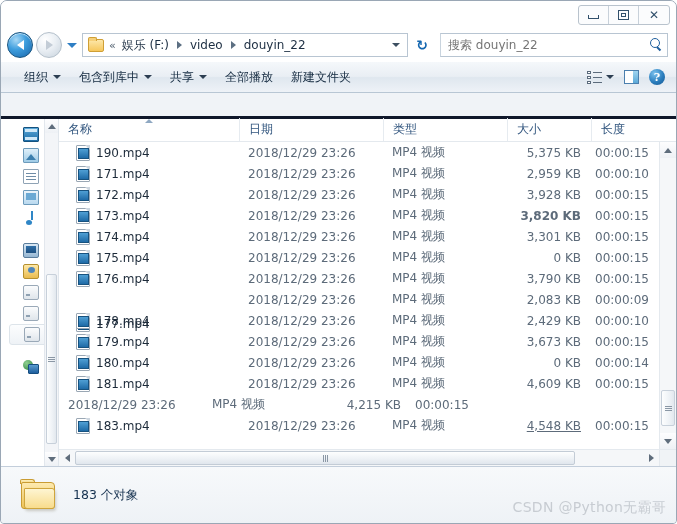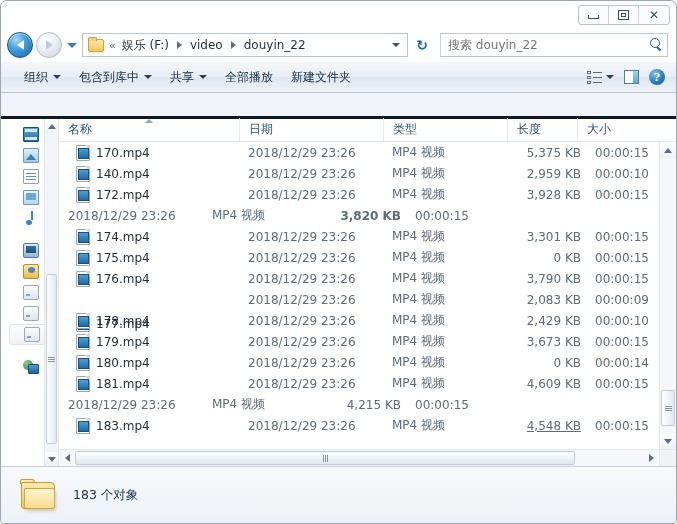--- a/index.html
+++ b/index.html
@@ -487,60 +487,64 @@
         <div class="hcell" style="width:180px;">
           <span class="sortmark"></span>
           <span>名称</span>
         </div>
         <div class="hcell" style="width:144px;">
           <span>日期</span>
         </div>
         <div class="hcell" style="width:124px;">
           <span>类型</span>
         </div>
+        <div class="hcell" style="width:84px;">
+          <span>大小</span>
+        </div>
         <div class="hcell" style="width:70px;">
           <span>长度</span>
         </div>
-        <div class="hcell" style="width:84px;">
-          <span>大小</span>
-        </div>
       </div>
 
       <div class="rows" id="rows-container">
           <div class="row">
             <div class="c-name" style="width: 180px;">
               <span class="mp4ico"></span>
-              <span class="fname">170.mp4</span>
+              <span class="fname">190.mp4</span>
             </div>
             <div class="c-date" style="width: 144px;">2018/12/29 23:26</div>
             <div class="c-type" style="width: 124px;">MP4 视频</div>
             <div class="c-size" style="width: 84px;">5,375 KB</div>
             <div class="c-len" style="width: 70px;">00:00:15</div>
           </div>
           <div class="row">
             <div class="c-name" style="width: 180px;">
               <span class="mp4ico"></span>
-              <span class="fname">140.mp4</span>
+              <span class="fname">171.mp4</span>
             </div>
             <div class="c-date" style="width: 144px;">2018/12/29 23:26</div>
             <div class="c-type" style="width: 124px;">MP4 视频</div>
             <div class="c-size" style="width: 84px;">2,959 KB</div>
             <div class="c-len" style="width: 70px;">00:00:10</div>
           </div>
           <div class="row">
             <div class="c-name" style="width: 180px;">
               <span class="mp4ico"></span>
               <span class="fname">172.mp4</span>
             </div>
             <div class="c-date" style="width: 144px;">2018/12/29 23:26</div>
             <div class="c-type" style="width: 124px;">MP4 视频</div>
             <div class="c-size" style="width: 84px;">3,928 KB</div>
             <div class="c-len" style="width: 70px;">00:00:15</div>
           </div>
           <div class="row">
+            <div class="c-name" style="width: 180px;">
+              <span class="mp4ico"></span>
+              <span class="fname">173.mp4</span>
+            </div>
             <div class="c-date" style="width: 144px;">2018/12/29 23:26</div>
             <div class="c-type" style="width: 124px;">MP4 视频</div>
             <div class="c-size" style="width: 84px; font-weight: bold;">3,820 KB</div>
             <div class="c-len" style="width: 70px;">00:00:15</div>
           </div>
           <div class="row">
             <div class="c-name" style="width: 180px;">
               <span class="mp4ico"></span>
               <span class="fname">174.mp4</span>
             </div>
@@ -667,13 +671,14 @@
 
   <div class="statusbar">
     <div class="statusfolder">
       <span class="tab"></span>
       <span class="back"></span>
       <span class="front"></span>
     </div>
     <div class="statustext">183 个对象</div>
   </div>
 
+  <div class="watermark">CSDN @Python无霸哥</div>
 </div>
 
 </body></html>

